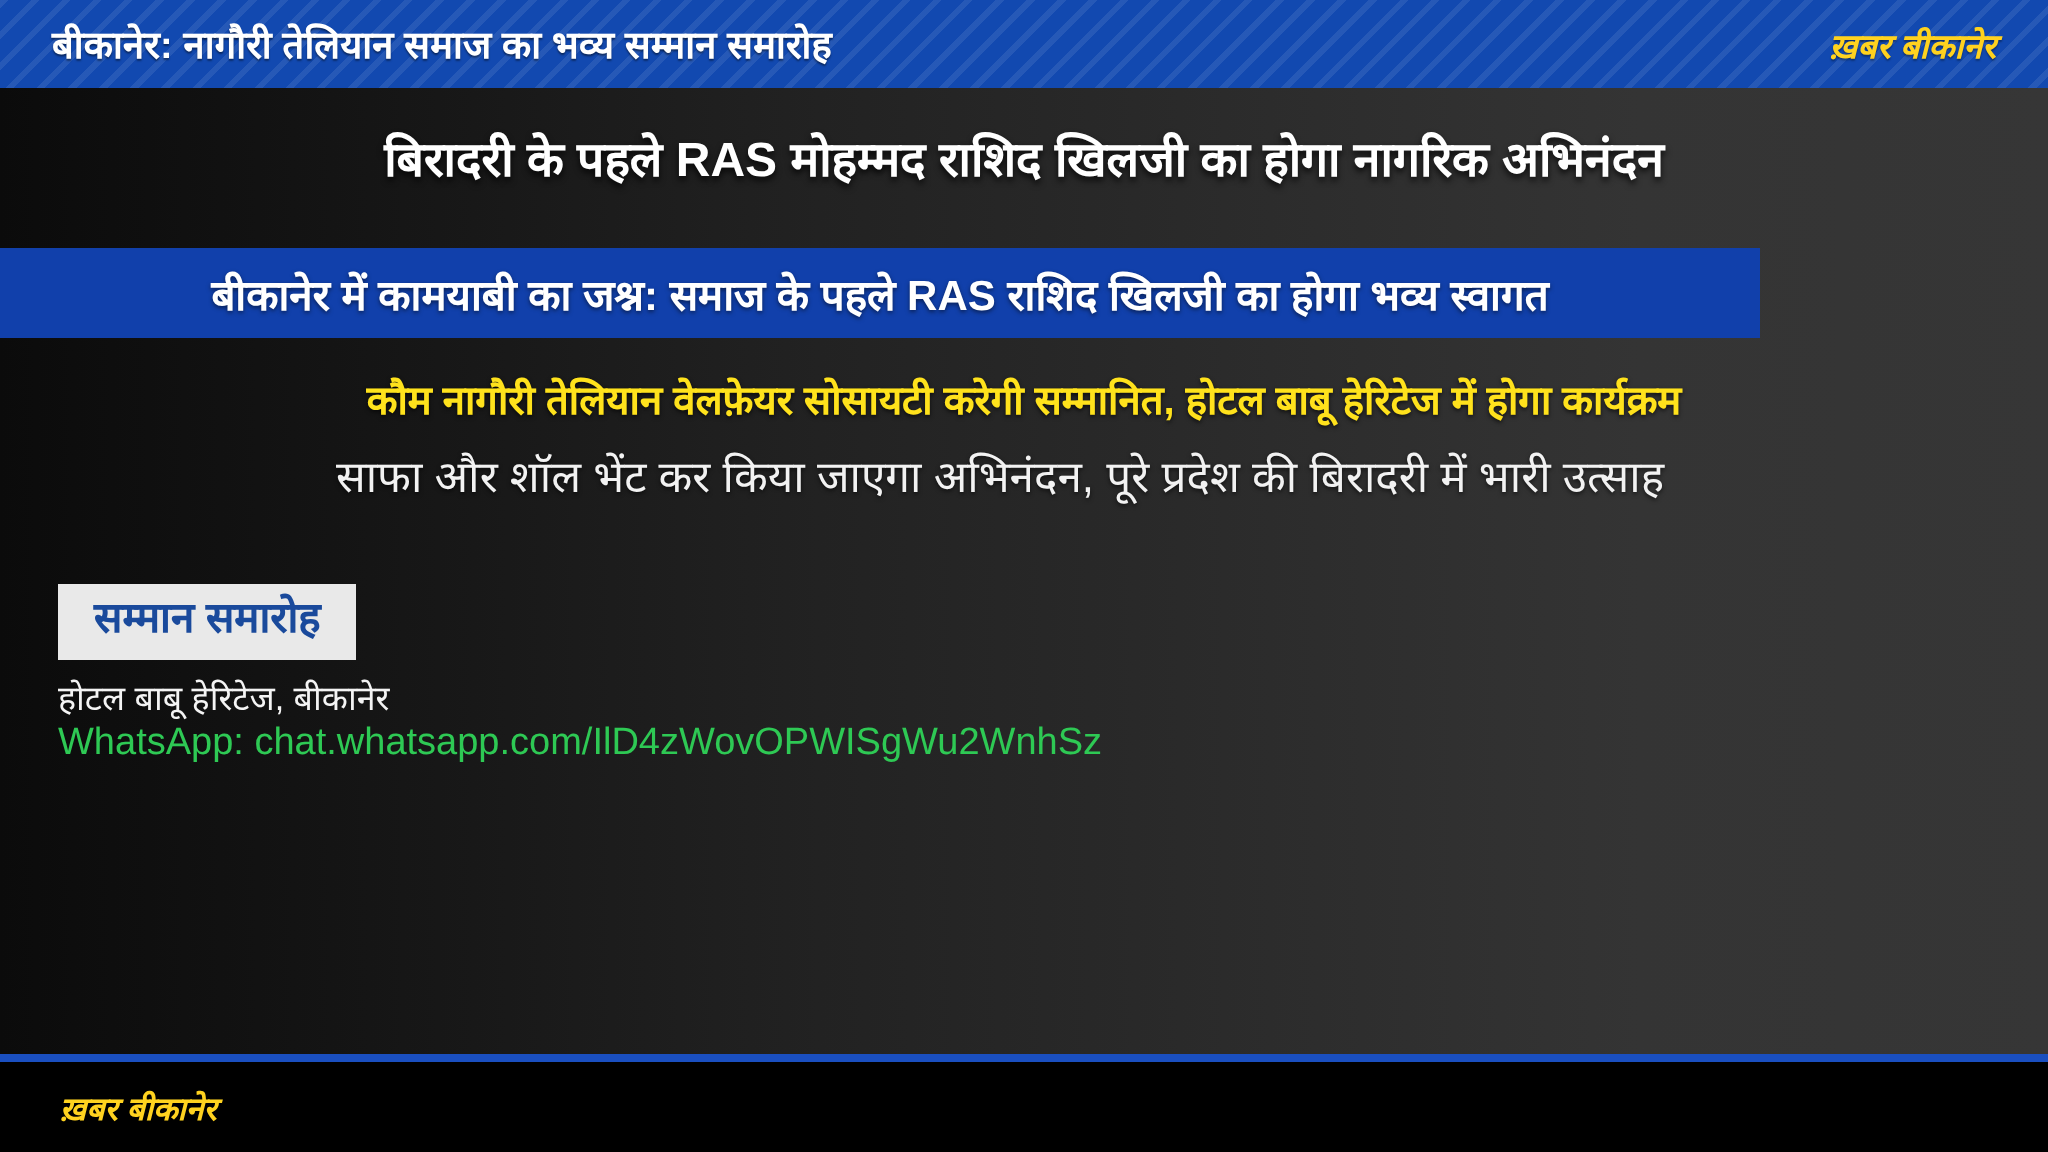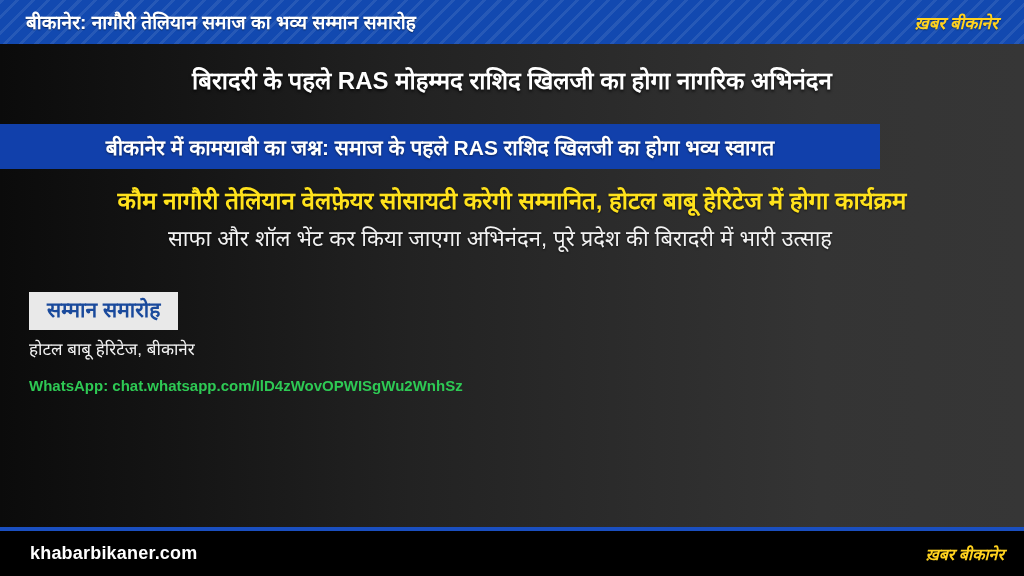--- a/index.html
+++ b/index.html
@@ -106,21 +106,21 @@
     width: 1024px;
     height: 34px;
     display: flex;
     align-items: center;
     justify-content: center;
     box-sizing: border-box;
     padding: 0 18px;
   }
   .subline-yellow-text {
     color: #ffe21c;
-    font-size: 24px;
+    font-size: 20px;
     font-weight: bold;
     white-space: nowrap;
     text-align: center;
     text-shadow: 0 1px 2px rgba(0,0,0,0.65);
   }
 
   
   .subline-white {
     position: absolute;
     left: 0; top: 222px;
@@ -168,24 +168,24 @@
   }
   .datetime {
     margin-top: 4px;
     color: #f0f0f0;
     font-size: 15px;
     font-weight: normal;
     white-space: nowrap;
     line-height: 1.25;
   }
   .whatsapp {
-    margin-top: 17px;
+    margin-top: 0;
     color: #2ec954;
-    font-size: 15px;
-    font-weight: bold;
+    font-size: 19px;
+    font-weight: normal;
     white-space: nowrap;
     line-height: 1.25;
   }
 
   
   .footer-rule {
     position: absolute;
     left: 0;
     top: 527px;
     width: 1024px;
@@ -247,17 +247,16 @@
   </div>
 
   <div class="details">
     <div class="event-badge">सम्मान समारोह</div>
     <div class="venue">होटल बाबू हेरिटेज, बीकानेर</div>
     <div class="whatsapp">WhatsApp: chat.whatsapp.com/IlD4zWovOPWISgWu2WnhSz</div>
   </div>
 
   <div class="footer-rule"></div>
   <div class="footer">
-    <div class="footer-site">khabarbikaner.com</div>
     <div class="footer-brand">ख़बर बीकानेर</div>
   </div>
 
 </div>
 
 </body></html>

